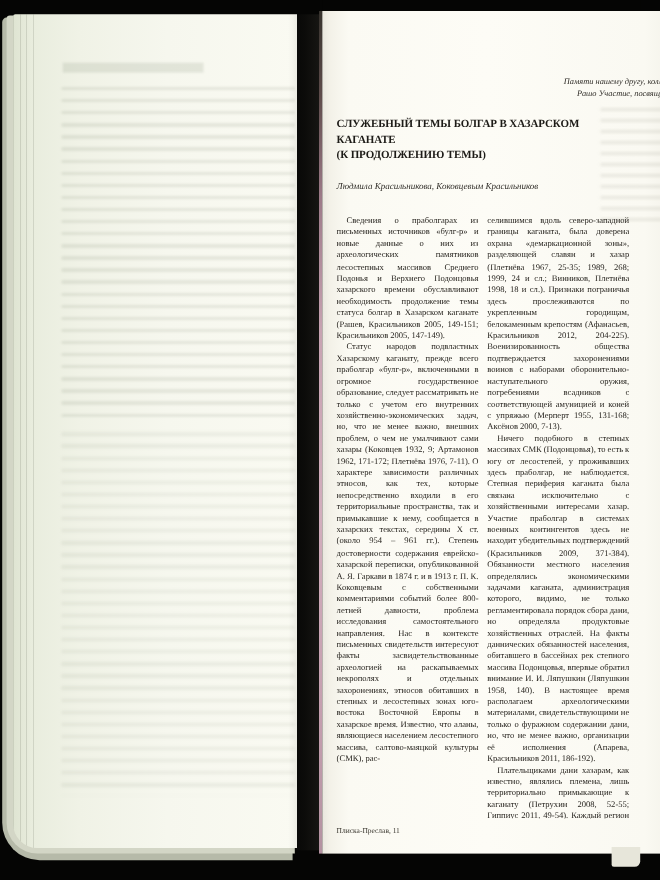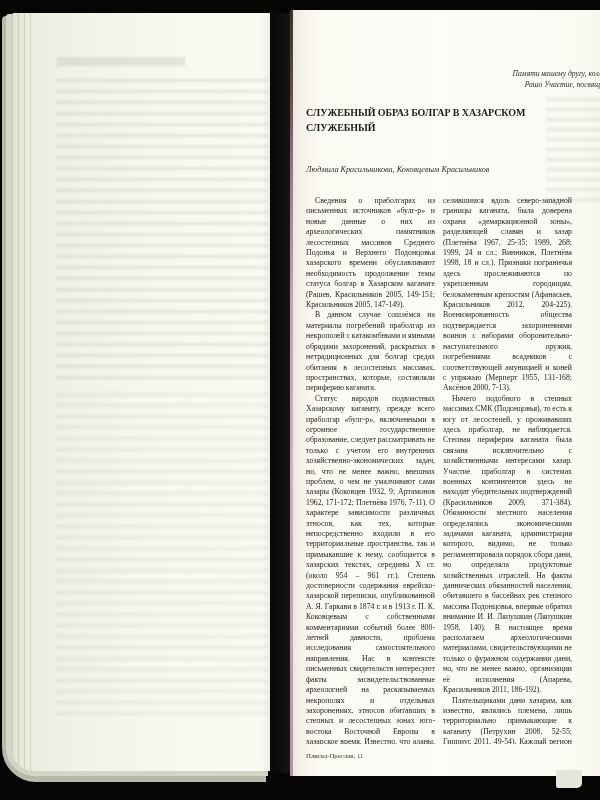--- a/index.html
+++ b/index.html
@@ -82,29 +82,29 @@
 
   <div class="right-page">
     <div class="bleed-right"></div>
 
     <div class="dedication">
       <div>Памяти нашему другу, коллеге</div>
       <div>Рашо Участие, посвящаем</div>
     </div>
 
     <h1 class="title">
-      <span>СЛУЖЕБНЫЙ ОБРАЗ БОЛГАР В ХАЗАРСКОМ СЛУЖЕБНЫЙ</span>
+      <span>СЛУЖЕБНЫЙ ТЕМЫ БОЛГАР В ХАЗАРСКОМ КАГАНАТЕ</span>
+      <span>(К ПРОДОЛЖЕНИЮ ТЕМЫ)</span>
     </h1>
 
     <div class="authors">Людмила Красильникова, Коковцевым Красильников</div>
 
     <div class="columns">
       <div class="col">
         <p>Сведения о праболгарах из письменных источников «булг-р» и новые данные о них из археологических памятников лесостепных массивов Среднего Подонья и Верхнего Подонцовья хазарского времени обуславливают необходимость продолжение темы статуса болгар в Хазарском каганате (Рашев, Красильников 2005, 149-151; Красильников 2005, 147-149).</p>
-        <p>В данном случае сошлёмся на материалы погребений праболгар из некрополей с катакомбными и ямными обрядами захоронений, раскрытых в нетрадиционных для болгар средах обитания в лесостепных массивах, пространствах, которые, составляли периферию каганата.</p>
         <p>Статус народов подвластных Хазарскому каганату, прежде всего праболгар «булг-р», включенными в огромное государственное образование, следует рассматривать не только с учетом его внутренних хозяйственно-экономических задач, но, что не менее важно, внешних проблем, о чем не умалчивают сами хазары (Коковцев 1932, 9; Артамонов 1962, 171-172; Плетнёва 1976, 7-11). О характере зависимости различных этносов, как тех, которые непосредственно входили в его территориальные пространства, так и примыкавшие к нему, сообщается в хазарских текстах, середины X ст. (около 954 – 961 гг.). Степень достоверности содержания еврейско-хазарской переписки, опубликованной А. Я. Гаркави в 1874 г. и в 1913 г. П. К. Коковцевым с собственными комментариями событий более 800-летней давности, проблема исследования самостоятельного направления. Нас в контексте письменных свидетельств интересуют факты засвидетельствованные археологией на раскапываемых некрополях и отдельных захоронениях, этносов обитавших в степных и лесостепных зонах юго-востока Восточной Европы в хазарское время. Известно, что аланы, являющиеся населением лесостепного массива, салтово-маяцкой культуры (СМК), рас-</p>
       </div>
       <div class="col">
         <p class="cont">селившимся вдоль северо-западной границы каганата, была доверена охрана «демаркационной зоны», разделяющей славян и хазар (Плетнёва 1967, 25-35; 1989, 268; 1999, 24 и сл.; Винников, Плетнёва 1998, 18 и сл.). Признаки пограничья здесь прослеживаются по укрепленным городищам, белокаменным крепостям (Афанасьев, Красильников 2012, 204-225). Военизированность общества подтверждается захоронениями воинов с наборами оборонительно-наступательного оружия, погребениями всадников с соответствующей амуницией и коней с упряжью (Мерперт 1955, 131-168; Аксёнов 2000, 7-13).</p>
         <p>Ничего подобного в степных массивах СМК (Подонцовья), то есть к югу от лесостепей, у проживавших здесь праболгар, не наблюдается. Степная периферия каганата была связана исключительно с хозяйственными интересами хазар. Участие праболгар в системах военных контингентов здесь не находит убедительных подтверждений (Красильников 2009, 371-384). Обязанности местного населения определялись экономическими задачами каганата, администрация которого, видимо, не только регламентировала порядок сбора дани, но определяла продуктовые хозяйственных отраслей. На факты даннических обязанностей населения, обитавшего в бассейнах рек степного массива Подонцовья, впервые обратил внимание И. И. Ляпушкин (Ляпушкин 1958, 140). В настоящее время располагаем археологическими материалами, свидетельствующими не только о фуражном содержании дани, но, что не менее важно, организации её исполнения (Апарева, Красильников 2011, 186-192).</p>
         <p>Плательщиками дани хазарам, как известно, являлись племена, лишь территориально примыкающие к каганату (Петрухин 2008, 52-55; Гиппиус 2011, 49-54). Каждый регион хазарской периферии, а нередко и за его пределами, был обязан выполнять определенные виды и объе-</p>
       </div>
     </div>
 
     <div class="footer-journal">Плиска-Преслав, 11</div>

